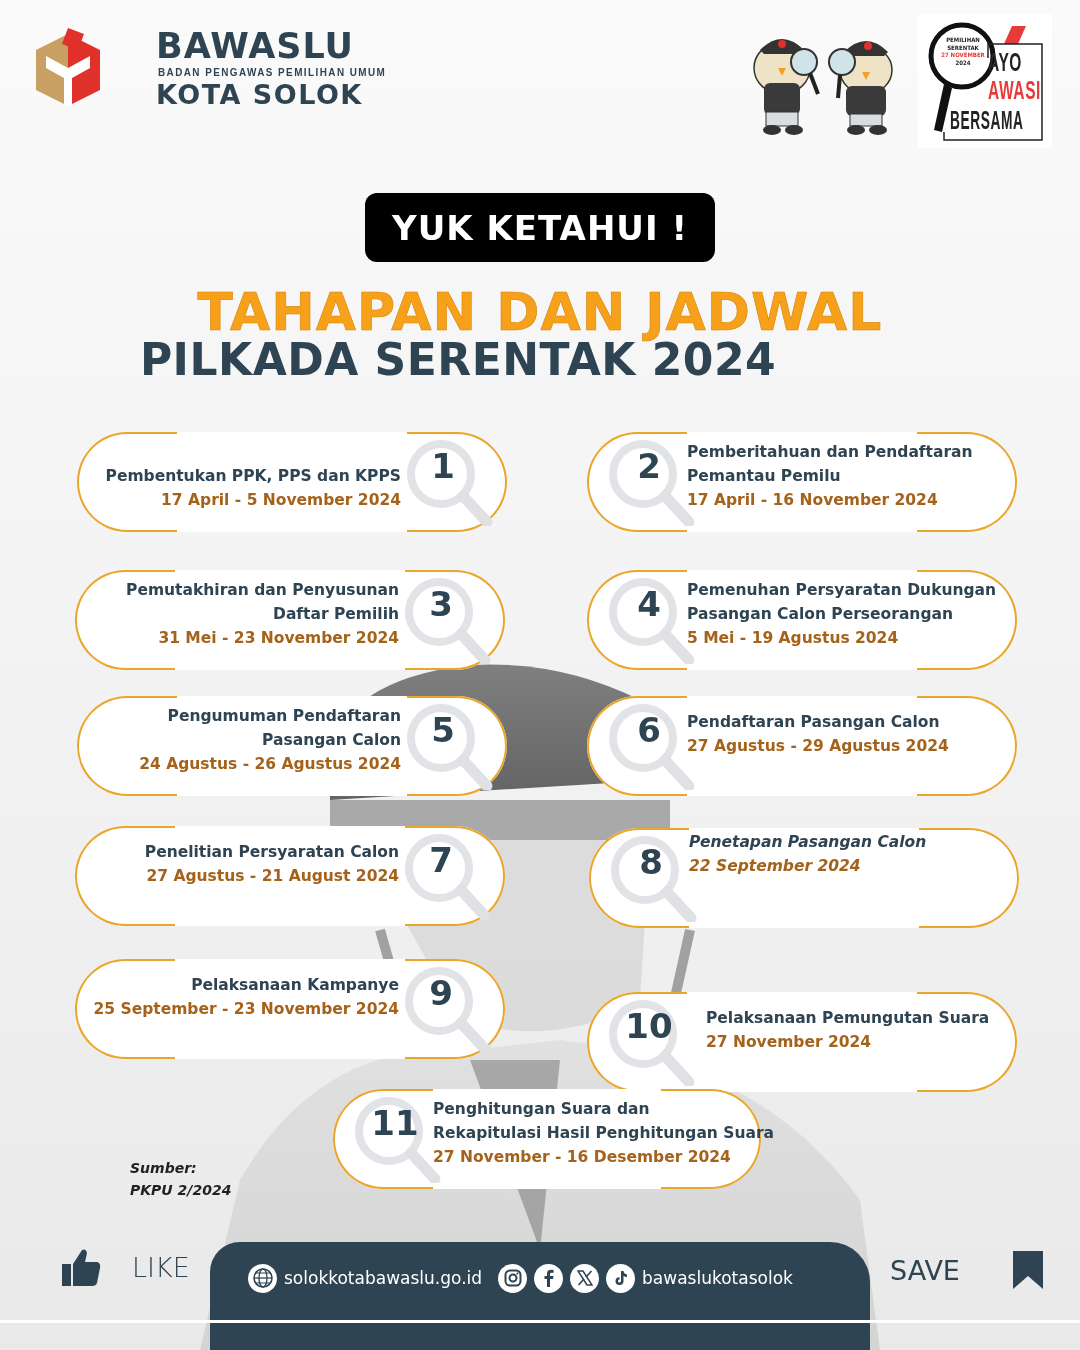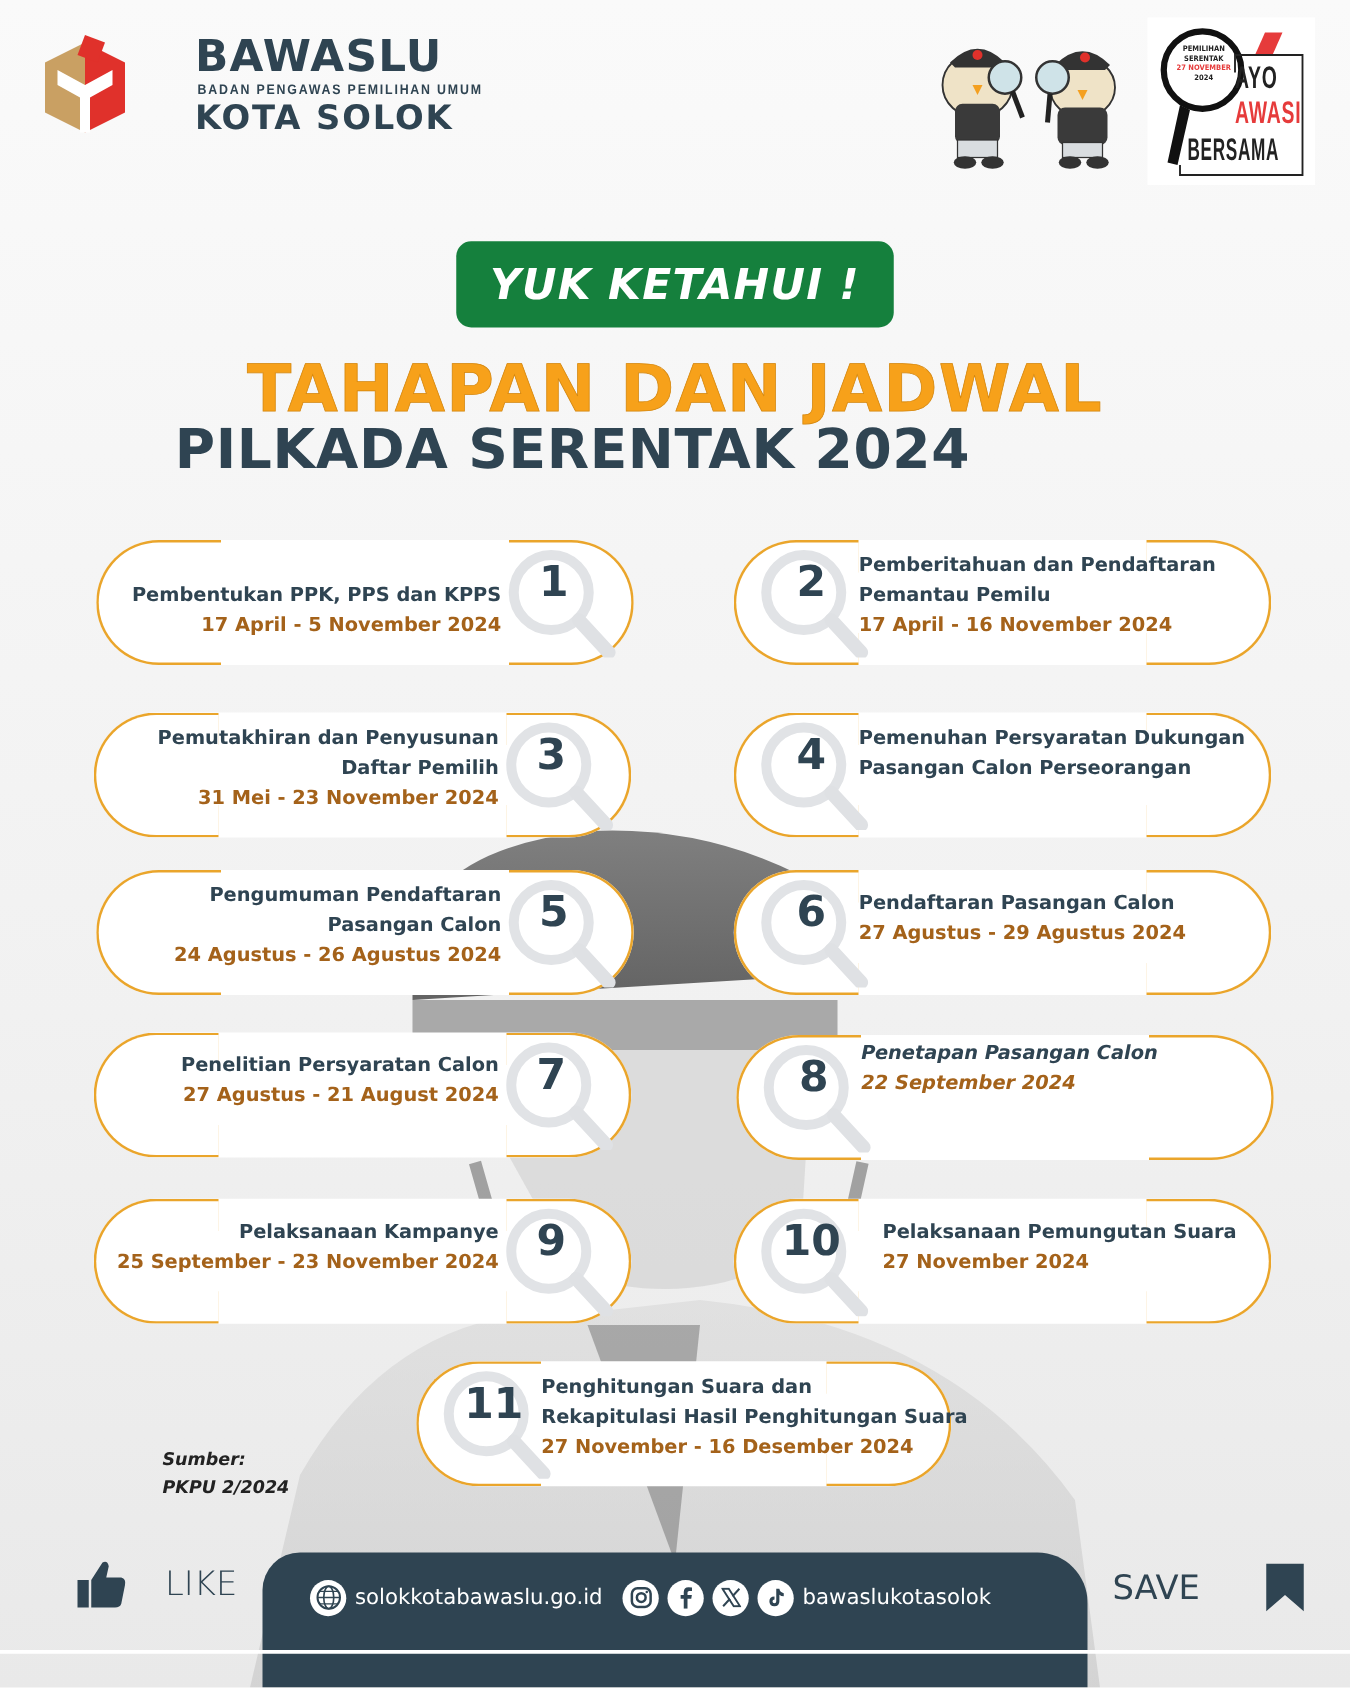--- a/index.html
+++ b/index.html
@@ -26,23 +26,23 @@
   .campaign-text { position: absolute; font-family: "DejaVu Sans Condensed", "Liberation Sans", sans-serif; font-weight: bold; }
   .c-small { position: absolute; left: 17px; top: 22px; width: 56px; text-align: center; font-size: 6px; line-height: 1.25; color: #222; }
   .c-small .red { color: #e63b3b; }
   .c-ayo { position: absolute; left: 70px; top: 34px; font-size: 25px; color: #222; font-family: "Liberation Sans", sans-serif; transform: scaleX(0.62); transform-origin: left; letter-spacing: 1px; }
   .c-awasi { position: absolute; left: 70px; top: 62px; font-size: 25px; color: #e63b3b; font-family: "Liberation Sans", sans-serif; transform: scaleX(0.62); transform-origin: left; letter-spacing: 1px; }
   .c-bersama { position: absolute; left: 32px; top: 92px; font-size: 25px; color: #222; font-family: "Liberation Sans", sans-serif; transform: scaleX(0.55); transform-origin: left; letter-spacing: 1px; }
 
   
   .pill-title {
     position: absolute; left: 365px; top: 193px; width: 350px; height: 69px;
-    background: #15803d; border-radius: 12px; color: #fff;
+    background: #000000; border-radius: 12px; color: #fff;
     display: flex; align-items: center; justify-content: center;
-    font-family: "DejaVu Sans", sans-serif; font-weight: bold; font-size: 34px; letter-spacing: 1px; z-index: 2; font-style: italic;
+    font-family: "DejaVu Sans", sans-serif; font-weight: bold; font-size: 34px; letter-spacing: 1px; z-index: 2;
   }
   .title-1 {
     position: absolute; left: 0; width: 1080px; top: 282px; text-align: center;
     font-family: "DejaVu Sans", sans-serif; font-weight: bold; font-size: 52px; color: #f7a11a; letter-spacing: 1px; z-index: 2;
     -webkit-text-stroke: 0.6px #d4860d;
   }
   .title-2 {
     position: absolute; left: 0; width: 916px; top: 334px; text-align: center;
     font-family: "DejaVu Sans", sans-serif; font-weight: bold; font-size: 44px; color: #2f4452; letter-spacing: 0.5px; z-index: 2;
   }
@@ -225,20 +225,21 @@
       <div class="lens">
   <svg viewBox="0 0 90 90" width="90" height="90">
     <circle cx="38" cy="38" r="30" fill="none" stroke="#e1e3e6" stroke-width="8"></circle>
     <line x1="60" y1="60" x2="84" y2="86" stroke="#dfe1e4" stroke-width="11" stroke-linecap="round"></line>
   </svg>
 </div>
       <div class="num">4</div>
       <div class="txt" style="top: 8px;">
         <span class="name">Pemenuhan Persyaratan Dukungan</span>
         <span class="name">Pasangan Calon Perseorangan</span>
+        <span class="date">5 Mei - 19 Agustus 2024</span>
       </div>
     </div>
     <div class="card left" style="left: 77px; top: 696px;">
       <div class="lens">
   <svg viewBox="0 0 90 90" width="90" height="90">
     <circle cx="38" cy="38" r="30" fill="none" stroke="#e1e3e6" stroke-width="8"></circle>
     <line x1="60" y1="60" x2="84" y2="86" stroke="#dfe1e4" stroke-width="11" stroke-linecap="round"></line>
   </svg>
 </div>
       <div class="num">5</div>
@@ -293,21 +294,21 @@
     <circle cx="38" cy="38" r="30" fill="none" stroke="#e1e3e6" stroke-width="8"></circle>
     <line x1="60" y1="60" x2="84" y2="86" stroke="#dfe1e4" stroke-width="11" stroke-linecap="round"></line>
   </svg>
 </div>
       <div class="num">9</div>
       <div class="txt" style="top: 14px;">
         <span class="name">Pelaksanaan Kampanye</span>
         <span class="date">25 September - 23 November 2024</span>
       </div>
     </div>
-    <div class="card right" style="left: 587px; top: 959px;">
+    <div class="card right" style="left: 587px; top: 992px;">
       <div class="lens">
   <svg viewBox="0 0 90 90" width="90" height="90">
     <circle cx="38" cy="38" r="30" fill="none" stroke="#e1e3e6" stroke-width="8"></circle>
     <line x1="60" y1="60" x2="84" y2="86" stroke="#dfe1e4" stroke-width="11" stroke-linecap="round"></line>
   </svg>
 </div>
       <div class="num">10</div>
       <div class="txt" style="top: 14px; margin-left: 19px;">
         <span class="name">Pelaksanaan Pemungutan Suara</span>
         <span class="date">27 November  2024</span>

